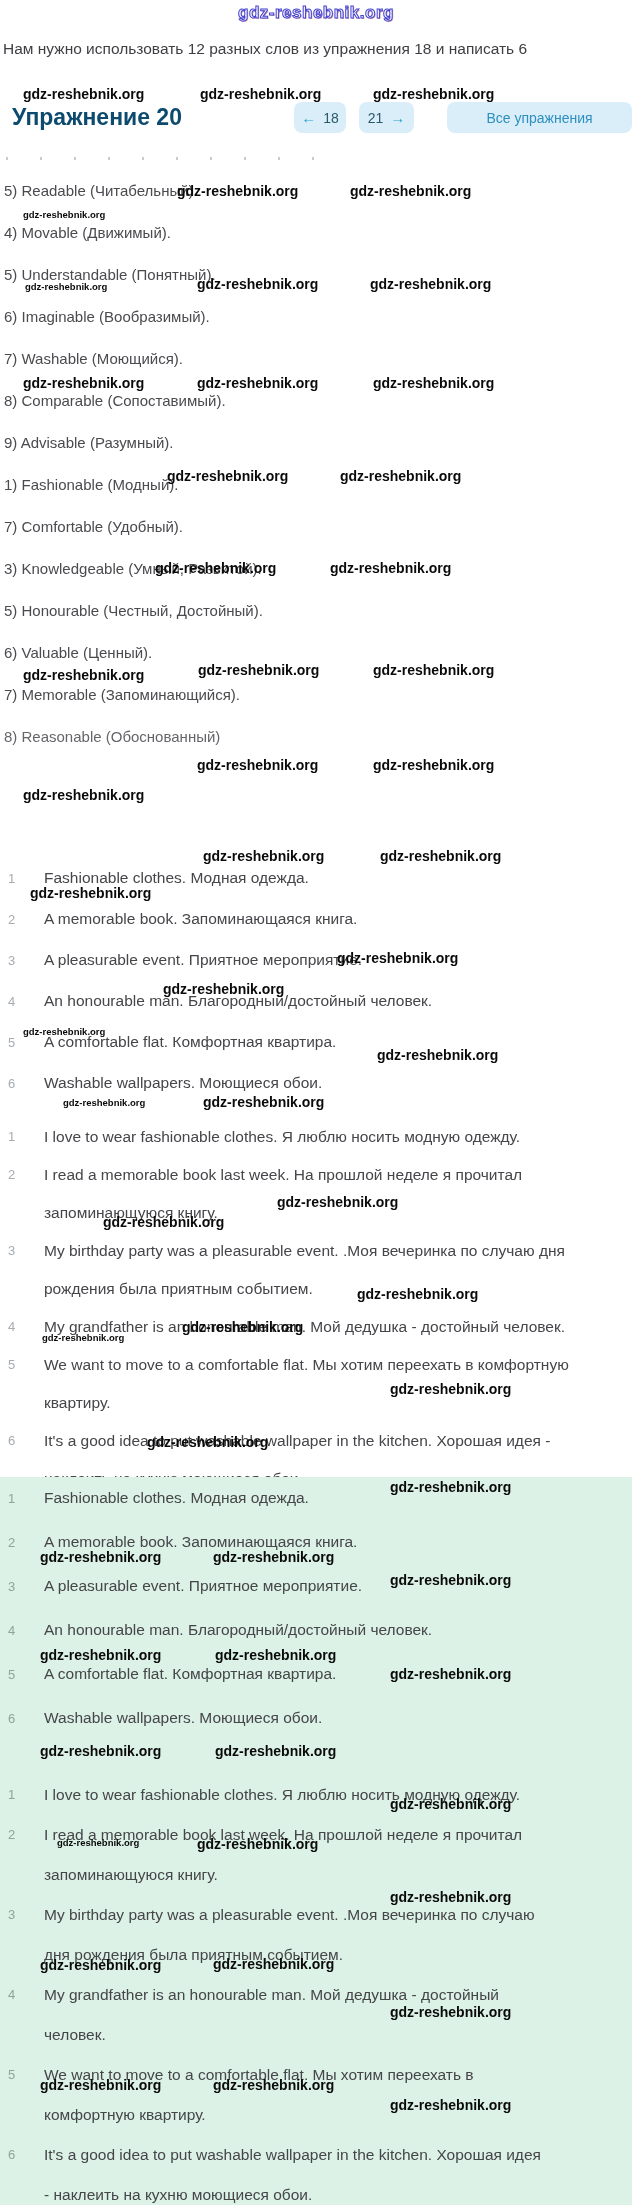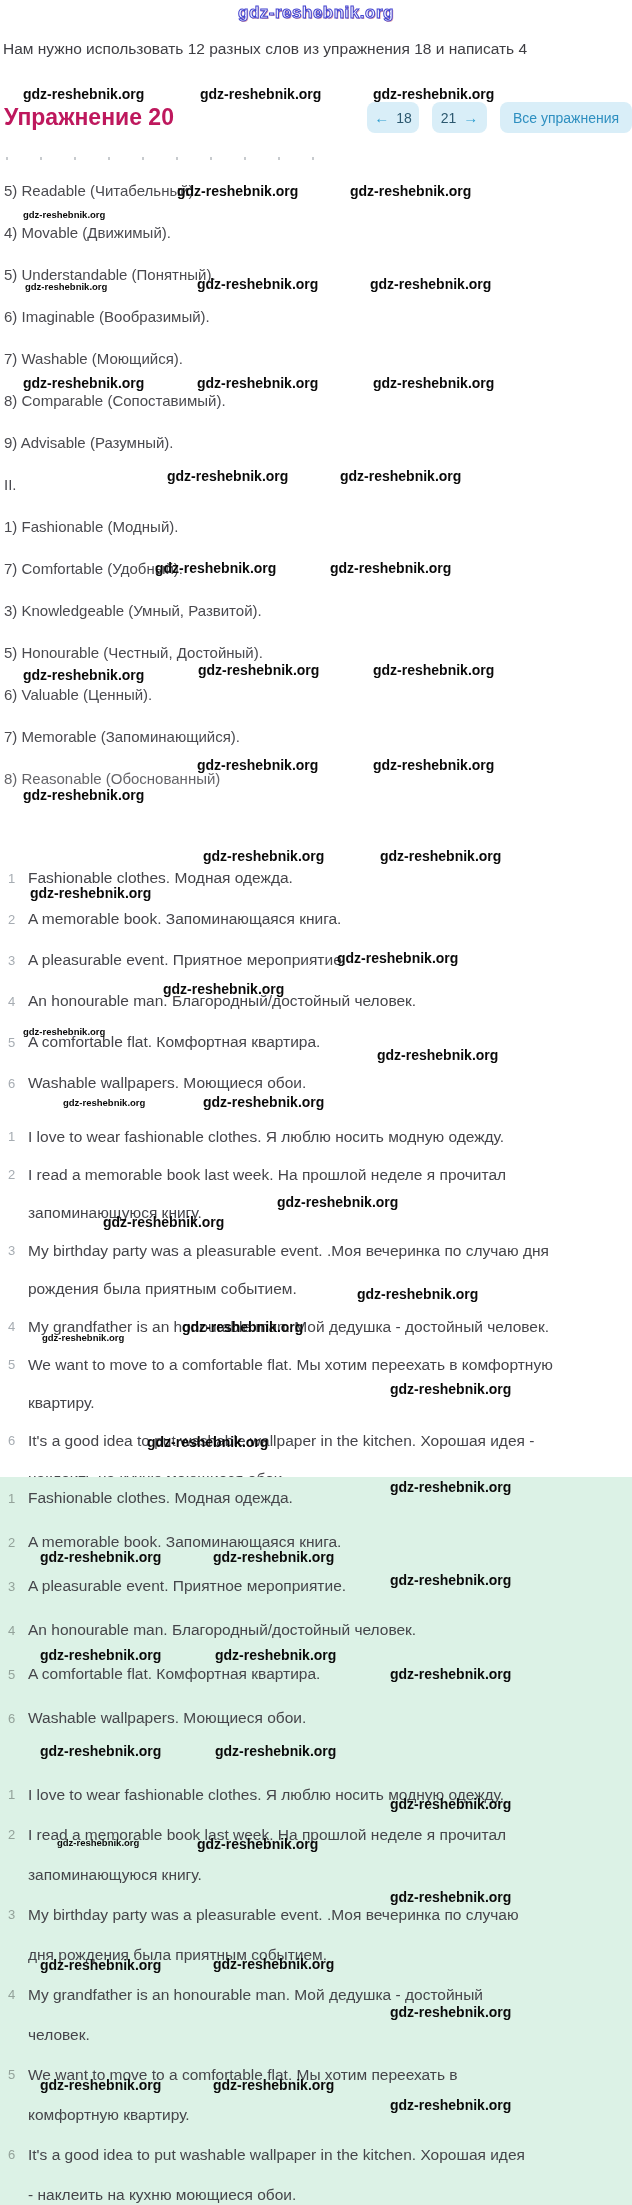--- a/index.html
+++ b/index.html
@@ -13,28 +13,28 @@
   .wm.xs{font-size:9.5px;}
   .wm-outline{position:absolute;top:3px;left:0;width:100%;text-align:center;z-index:6;
       font-size:17px;font-weight:bold;letter-spacing:.5px;color:#f2f3ff;
       -webkit-text-stroke:1px #4343cf;text-shadow:1px 1px 0 rgba(185,50,70,.45);}
   
   .intro{position:absolute;top:28px;left:3px;width:624px;font-size:15.5px;
       line-height:42px;color:#3e3e43;z-index:1;}
   
   .header-row{position:absolute;top:102px;left:0;width:632px;display:flex;
       justify-content:space-between;align-items:center;z-index:1;}
-  .title{font-size:23px;font-weight:bold;color:#be185d;margin-left:4px;}
+  .title{font-size:23px;font-weight:bold;color:#0c4a6e;margin-left:12px;}
   .nav{display:flex;gap:13px;}
   .nav-btn{height:31px;border:none;border-radius:8px;background:#d9eef8;
       display:flex;align-items:center;justify-content:center;gap:7px;cursor:pointer;
       font-family:"Liberation Sans",sans-serif;font-size:14px;padding:0;}
   .btn-prev{width:52px;}
   .btn-next{width:55px;}
-  .btn-all{width:132px;color:#2e8fc0;}
+  .btn-all{width:185px;color:#2e8fc0;margin-left:20px;}
   .arrow{color:#2f9fd0;font-size:15px;line-height:1;}
   .btn-num{color:#2c586f;}
   
   .remnant{position:absolute;top:157px;left:6px;width:310px;height:3px;opacity:.55;
       background:repeating-linear-gradient(90deg,#9aa0a6 0 2px,transparent 2px 34px);z-index:1;}
   
   .word-list{position:absolute;top:182px;left:0;width:632px;z-index:0;}
   .word-item{height:42px;padding-left:4px;font-size:15px;color:#4a4a4f;}
   .word-item.clipped{opacity:.85;}
   
@@ -42,36 +42,36 @@
       padding:2px 0 0 8px;box-sizing:border-box;z-index:2;}
   .answers-green{position:absolute;top:1477px;left:0;width:632px;height:728px;
       background:#dcf2e6;padding:11px 0 0 8px;box-sizing:border-box;z-index:2;}
   .phrase-row{display:flex;height:41px;}
   .answers-green .phrase-row{height:44px;}
   .sentence-row{display:flex;line-height:38px;}
   .answers-green .sentence-row{line-height:40px;}
   .num{flex:0 0 20px;font-size:13px;color:#a6acb2;padding-top:3px;}
   .sentence-row .num{padding-top:0;line-height:inherit;}
   .answers-green .num{color:#93a29a;}
-  .txt{font-size:15.5px;color:#45454a;line-height:19px;}
+  .txt{font-size:15.5px;color:#45454a;line-height:19px;margin-left:16px;}
   .sentence-row .txt{line-height:inherit;}
   .answers-white .sentence-row .txt{max-width:555px;}
   .answers-green .sentence-row .txt{max-width:505px;}
   .white-sentences{margin-top:4px;}
   .green-sentences{margin-top:23px;}
 </style>
 </head>
 <body>
 
 <div class="page">
 
   <div class="wm-outline">gdz-reshebnik.org</div>
 
   <div class="intro">
-    <div>Нам нужно использовать 12 разных слов из упражнения 18 и написать 4</div>
+    <div>Нам нужно использовать 12 разных слов из упражнения 18 и написать 6</div>
   </div>
 
   <div class="header-row">
     <div class="title">Упражнение 20</div>
     <div class="nav">
       <button class="nav-btn btn-prev">
         <span class="arrow">←</span>
         <span class="btn-num">18</span>
       </button>
       <button class="nav-btn btn-next">
@@ -85,21 +85,20 @@
   <div class="remnant"></div>
 
   <div class="word-list" id="word-list">
       <div class="word-item">5) Readable (Читабельный).</div>
       <div class="word-item">4) Movable (Движимый).</div>
       <div class="word-item">5) Understandable (Понятный).</div>
       <div class="word-item">6) Imaginable (Вообразимый).</div>
       <div class="word-item">7) Washable (Моющийся).</div>
       <div class="word-item">8) Comparable (Сопоставимый).</div>
       <div class="word-item">9) Advisable (Разумный).</div>
-      <div class="word-item">II.</div>
       <div class="word-item">1) Fashionable (Модный).</div>
       <div class="word-item">7) Comfortable (Удобный).</div>
       <div class="word-item">3) Knowledgeable (Умный, Развитой).</div>
       <div class="word-item">5) Honourable (Честный, Достойный).</div>
       <div class="word-item">6) Valuable (Ценный).</div>
       <div class="word-item">7) Memorable (Запоминающийся).</div>
       <div class="word-item clipped">8) Reasonable (Обоснованный)</div>
     </div>
 
   <div class="answers-white">

